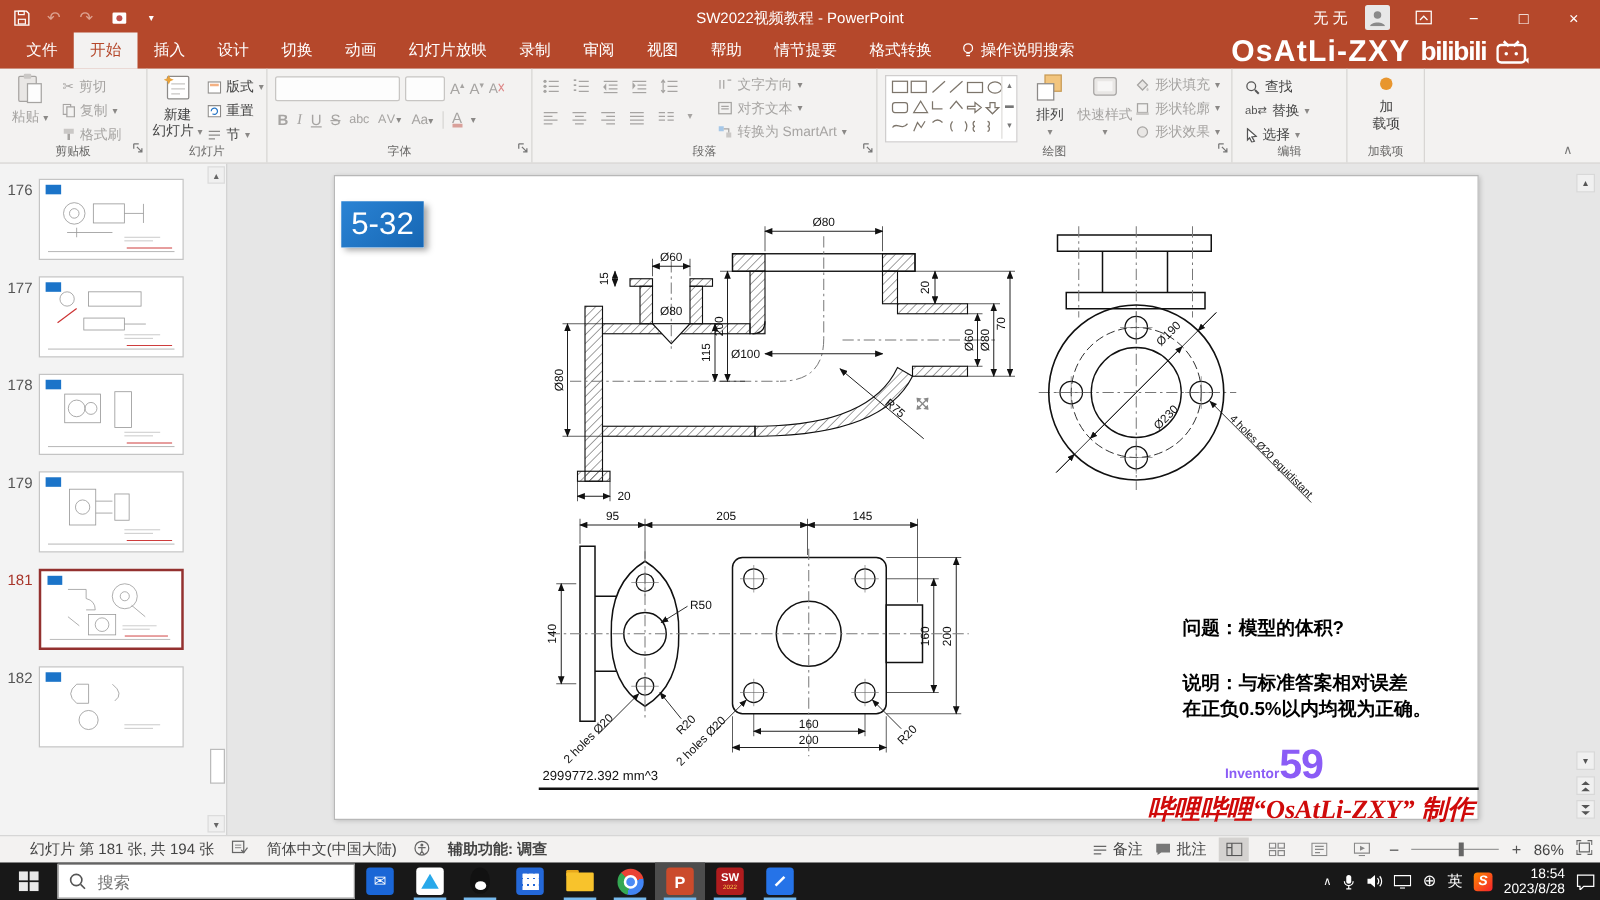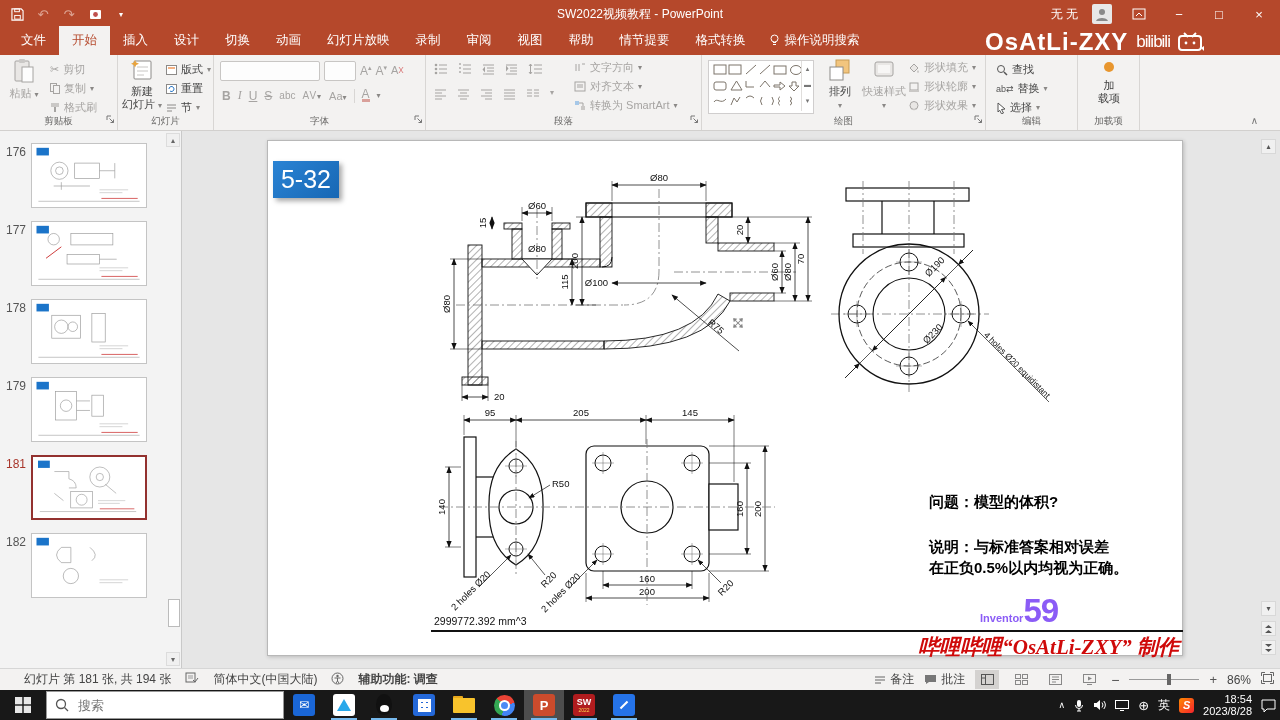--- a/index.html
+++ b/index.html
@@ -20,21 +20,21 @@
 
   
   #tabrow{position:absolute;left:0;top:28px;width:1280px;height:27px;background:#b5482b;display:flex;align-items:flex-end;padding-left:8px;box-sizing:border-box;}
   .tab{font-size:12.5px;color:#fff;padding:6px 13px;white-space:nowrap;}
   .tab.active{background:#f3f2f1;color:#b5482b;}
   .tellme{display:flex;align-items:center;gap:5px;color:#fff;font-size:12.5px;padding:6px 10px;}
 
   
   #watermark{position:absolute;left:985px;top:24px;width:295px;height:36px;color:#fff;z-index:40;display:flex;align-items:center;gap:8px;pointer-events:none;}
   #watermark .wm1{font-size:24px;font-weight:bold;letter-spacing:1px;}
-  #watermark .wm2{font-size:17px;font-weight:normal;letter-spacing:-1px;}
+  #watermark .wm2{font-size:21px;font-weight:bold;letter-spacing:-1px;}
 
   
   #ribbon{position:absolute;left:0;top:55px;width:1280px;height:76px;background:#f3f2f1;border-bottom:1px solid #d2d0ce;box-sizing:border-box;}
   .group{position:absolute;top:0;height:75px;border-right:1px solid #d8d6d4;box-sizing:border-box;}
   .glabel{position:absolute;bottom:2px;left:0;right:0;text-align:center;font-size:9.5px;color:#696867;}
   .launcher{position:absolute;right:2px;bottom:2px;}
   .bigbtn{position:absolute;top:3px;width:44px;text-align:center;font-size:11px;color:#444;line-height:13px;}
   .bigbtn.dis{color:#a6a4a2;}
   .mini{font-size:11px;color:#444;display:flex;align-items:center;gap:4px;height:19px;}
   .mini.dis{color:#a6a4a2;}
@@ -54,21 +54,21 @@
   .pscroll{position:absolute;right:1px;top:0;bottom:0;width:14px;}
   .parrow{position:absolute;right:0;width:14px;height:14px;background:#f0f0f0;color:#666;font-size:8px;display:flex;align-items:center;justify-content:center;border:1px solid #dcdcdc;box-sizing:border-box;}
   .pthumb{position:absolute;right:0;width:12px;height:28px;background:#fff;border:1px solid #bbb;box-sizing:border-box;}
 
   #canvas{position:absolute;left:182px;top:131px;right:0;bottom:52px;background:#e6e6e6;}
   #slide{position:absolute;left:85px;top:9px;width:916px;height:516px;background:#fff;border:1px solid #b8b8b8;box-shadow:1px 1px 4px rgba(0,0,0,.2);box-sizing:border-box;}
   .cscrollbtn{position:absolute;width:15px;height:15px;background:#f0f0f0;border:1px solid #d8d8d8;color:#555;font-size:8px;display:flex;align-items:center;justify-content:center;box-sizing:border-box;}
 
   
   #badge{position:absolute;left:5px;top:20px;width:66px;height:37px;background:linear-gradient(135deg,#2a83d4,#1767b4);color:#fff;font-size:25px;display:flex;align-items:center;justify-content:center;box-shadow:3px 3px 5px rgba(0,0,0,.35);}
-  #question{position:absolute;left:661px;top:352px;width:280px;font-size:15px;font-weight:bold;color:#000;}
+  #question{position:absolute;left:678px;top:352px;width:280px;font-size:15px;font-weight:bold;color:#000;}
   #question .q1{margin-bottom:24px;}
   #question .n{line-height:21px;}
   #volume{position:absolute;left:166px;top:474px;font-size:10.5px;color:#111;}
   #invblock{position:absolute;left:712px;top:451px;color:#8b5cf6;}
   #invblock .inv{font-size:11px;font-weight:bold;vertical-align:baseline;}
   #invblock .num{font-size:33px;font-weight:bold;letter-spacing:-1px;}
   #rule{position:absolute;left:163px;top:489px;width:752px;height:2px;background:#111;}
   #credit{position:absolute;right:3px;top:492px;font-family:"Liberation Serif","DejaVu Serif",serif;font-style:italic;font-weight:bold;font-size:21px;color:#cf0a0a;white-space:nowrap;}
 
   

